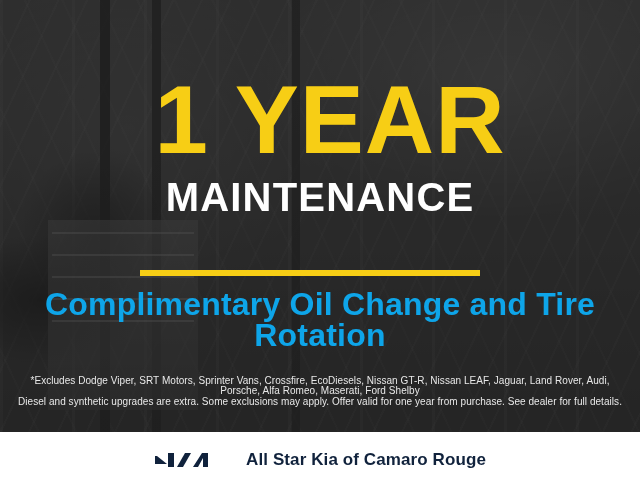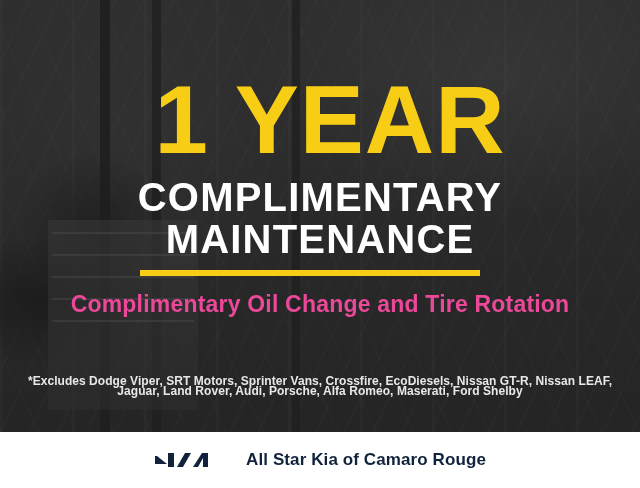--- a/index.html
+++ b/index.html
@@ -143,38 +143,37 @@
     width: 340px;
     height: 6px;
     background: #f7ce15;
   }
 
   .offer {
     position: absolute;
     left: 0;
     right: 0;
     top: 289px;
-    color: #ec4899;
-    font-weight: bold;
-    font-size: 23px;
+    color: #0ea5e9;
+    font-weight: bold;
+    font-size: 32px;
     line-height: 31px;
     letter-spacing: .2px;
   }
   .offer .line2 { display: block; }
 
   .disclaimer {
     position: absolute;
     left: 16px;
     right: 16px;
     top: 376px;
     color: #e8e8e8;
-    font-size: 12px;
+    font-size: 10px;
     line-height: 10.4px;
     letter-spacing: .05px;
-    font-weight: bold;
   }
   .disclaimer span { display: block; }
 
   
   .footer {
     position: absolute;
     left: 0;
     top: 432px;
     width: 640px;
     height: 56px;
@@ -205,32 +204,32 @@
   <div class="hero">
     <div class="hero-photo"></div>
     <div class="tool-chest-lines"></div>
     <div class="hero-scrim"></div>
 
     <div class="hero-content">
 
       <div class="headline">1 YEAR</div>
 
       <div class="subhead">
-        <span class="line1">COMPLIMENTARY</span>
         <span class="line2">MAINTENANCE</span>
       </div>
 
       <div class="divider"></div>
 
       <div class="offer">
         <span class="line1">Complimentary Oil Change and Tire Rotation</span>
       </div>
 
       <div class="disclaimer">
         <span>*Excludes Dodge Viper, SRT Motors, Sprinter Vans, Crossfire, EcoDiesels, Nissan GT-R, Nissan LEAF, Jaguar, Land Rover, Audi, Porsche, Alfa Romeo, Maserati, Ford Shelby</span>
+        <span>Diesel and synthetic upgrades are extra. Some exclusions may apply. Offer valid for one year from purchase. See dealer for full details.</span>
       </div>
 
     </div>
   </div>
 
   <div class="footer">
     <svg class="kia-logo" viewBox="0 0 152 40" xmlns="http://www.w3.org/2000/svg" aria-hidden="true">
       <path fill="#10223c" d="M2 12 L2 28 L26 28 L6 12 Z"></path>
       <path fill="#10223c" d="M28 6 L40 6 L40 34 L28 34 Z"></path>
       <path fill="#10223c" d="M46 34 L62 6 L74 6 L58 34 Z"></path>

